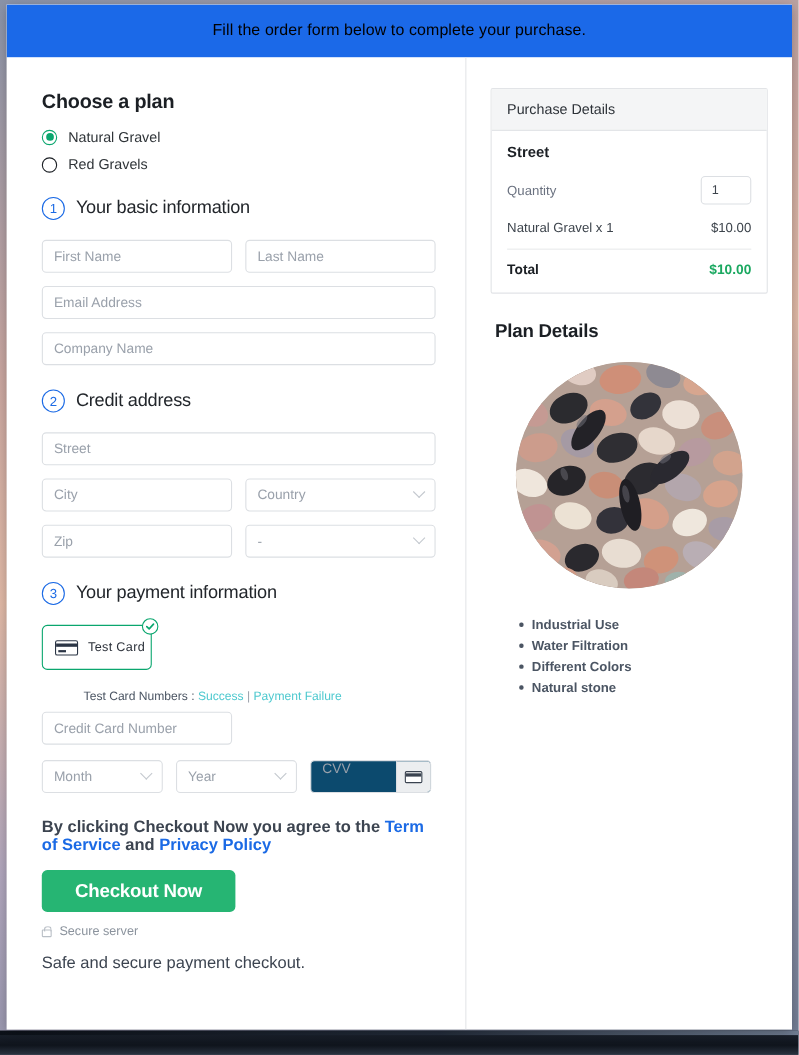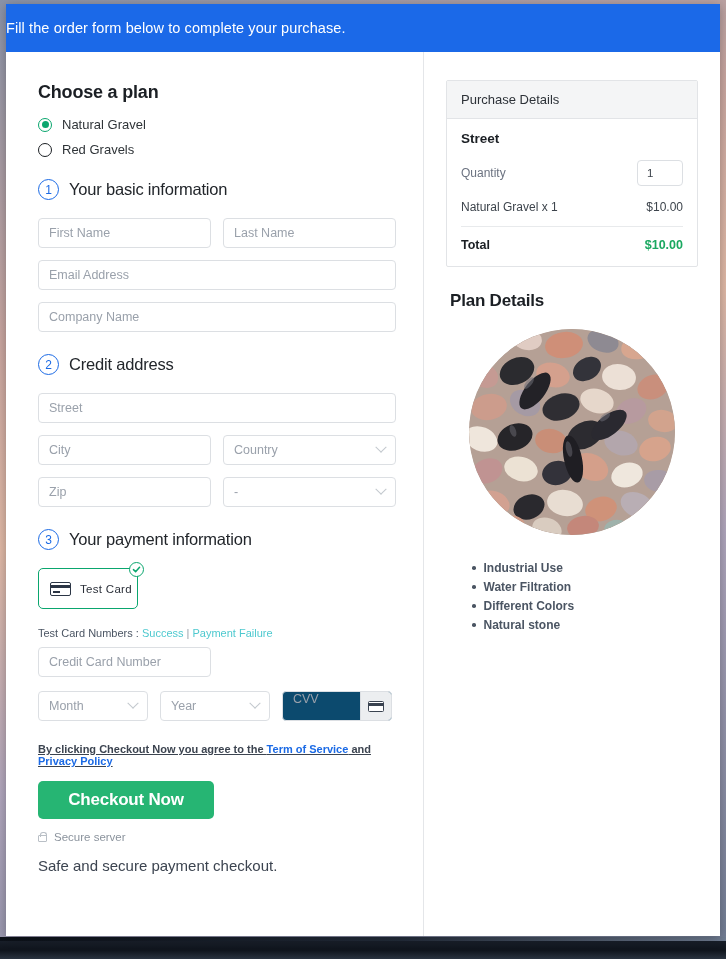--- a/index.html
+++ b/index.html
@@ -38,23 +38,24 @@
     height: 932px;
     background: #ffffff;
     box-shadow: 0 2px 10px rgba(0,0,0,.28);
     overflow: hidden;
   }
 
   .banner {
     height: 48px;
     background: #1f6feb;
     background: #1b69e8;
-    color: #ffffff;
+    color: #000000;
     display: flex;
     align-items: center;
+    justify-content: center;
     font-size: 14.5px;
     letter-spacing: .1px;
   }
 
   .columns {
     display: flex;
     height: 884px;
     align-items: stretch;
   }
 
@@ -197,20 +198,21 @@
     content:"";
     position:absolute; left:2px; bottom:2px;
     width: 7px; height: 2px; background:#2b3545;
   }
   .card-label { font-size: 11.5px; color:#2b3039; letter-spacing:.3px;}
 
   .testnums {
     font-size: 11px;
     color: #4b5563;
     margin-bottom: 8px;
+    margin-left: 38px;
   }
   .testnums a { color:#4ec9cf; text-decoration:none; }
   .testnums .sep { color:#9aa1ab; }
 
   .cvv-wrap {
     display:flex; align-items:flex-start;
     width: 110px; flex: 0 0 110px;
     height:30px;
     border:1px solid #dcdfe3; border-radius:4px;
     overflow:hidden; background:#0c4a6e;
@@ -228,25 +230,24 @@
     width:16px; height:11px; border-radius:1.5px;
     background:#fff; border:1.4px solid #3a4350;
     position:relative;
   }
   .cvv-card::before{
     content:""; position:absolute; left:0; right:0; top:1.5px;
     height:3px; background:#3a4350;
   }
 
   .terms {
-    font-size: 11px;
+    font-size: 15px;
     color: #3c4450;
     margin: 22px 0 14px 0;
     font-weight: bold;
-    text-decoration: underline;
   }
   .terms a { color:#1b6ae5; text-decoration:none; }
 
   .checkout {
     width: 176px;
     height: 38px;
     background: #22b573;
     background: #26b573;
     border-radius: 5px;
     color: #fff;

